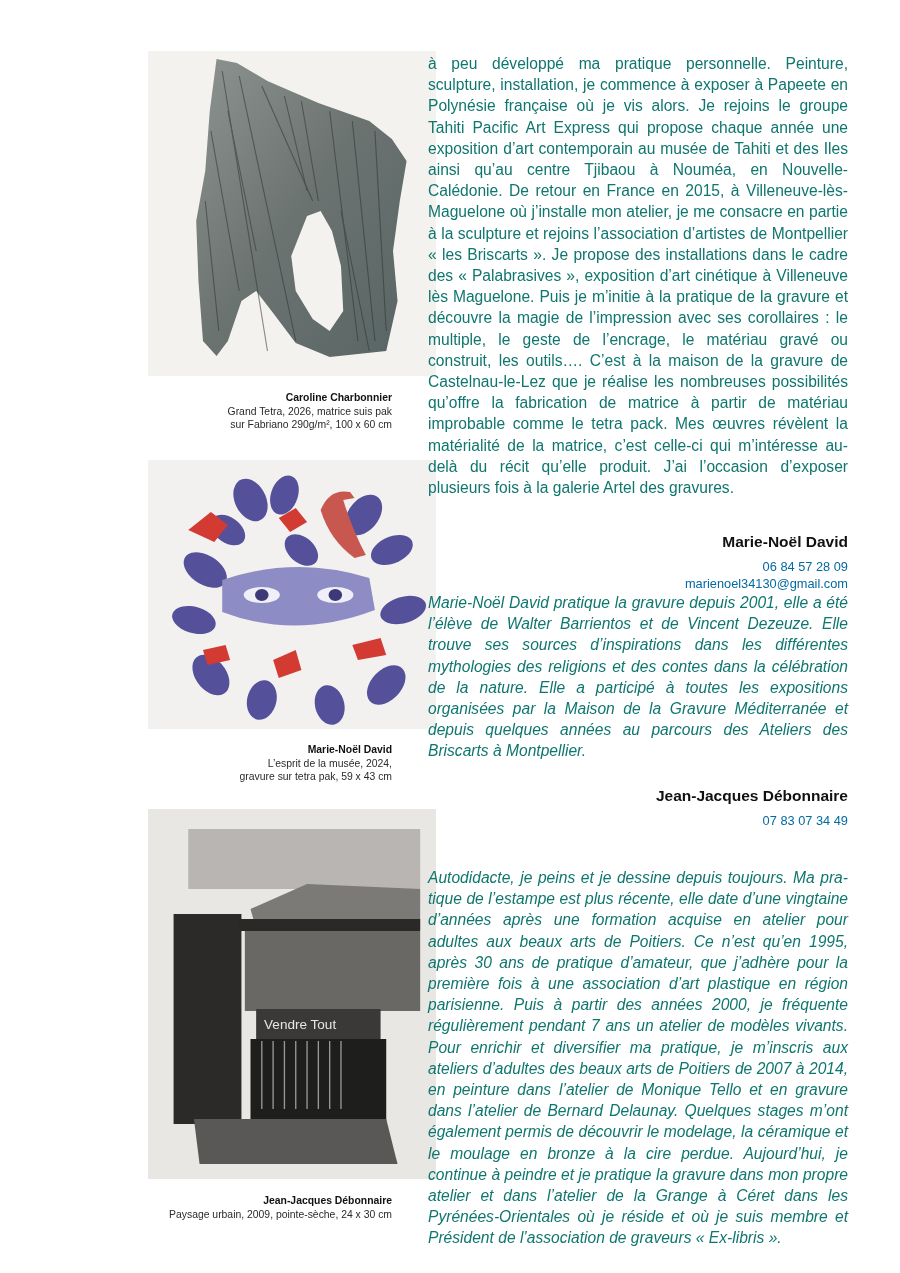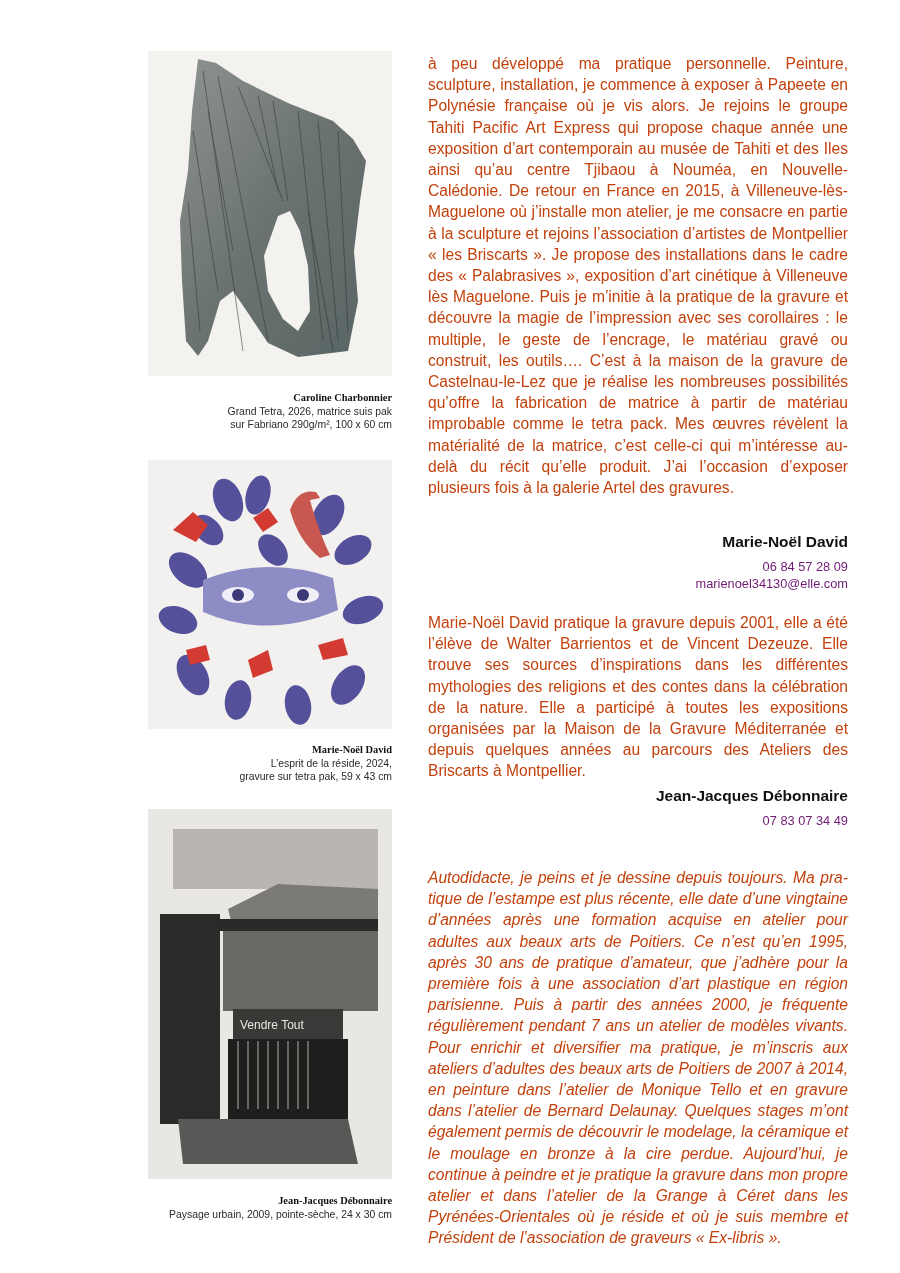--- a/index.html
+++ b/index.html
@@ -1,52 +1,52 @@
 <!DOCTYPE html>
 <html><head>
   <meta charset="utf-8">
   <style>
     html, body { margin: 0; padding: 0; background: #ffffff; }
     body {
       width: 900px; height: 1273px; position: relative; overflow: hidden;
       font-family: "Liberation Sans", sans-serif; color: #1a1a1a;
     }
     .artwork {
-      position: absolute; left: 148px; width: 244px;
-      background: #f3f1ee; overflow: hidden;
+      position: absolute; left: 148px; width: 276px;
+      background: #f3f1ee; overflow: hidden; padding-left: 12px;
     }
     .artwork svg { display: block; width: 100%; height: 100%; }
     #art1 { top: 51px; height: 325px; background: #f4f2ef; }
     #art2 { top: 460px; height: 269px; background: #f2f1f0; }
     #art3 { top: 809px; height: 370px; background: #e9e7e4; }
 
     .caption {
       position: absolute; left: 120px; width: 272px; text-align: right;
       font-size: 10.4px; line-height: 13.5px; color: #2a2a2a;
     }
-    .caption .cap-name { font-weight: bold; color: #111; font-family: Liberation Serif, serif; }
+    .caption .cap-name { font-weight: bold; color: #111; }
     #cap1 { top: 391px; }
     #cap2 { top: 743px; }
     #cap3 { top: 1194px; }
 
     .text-col {
       position: absolute; left: 428px; width: 420px;
       font-size: 15.6px; line-height: 21.2px; text-align: justify;
-      hyphens: manual; color: #c2410c;
+      hyphens: manual; color: #0f766e;
     }
     .text-col p { margin: 0; }
     #body1 { top: 53px; }
-    #body2 { top: 612px; }
+    #body2 { top: 592px; font-style: italic; }
     #body3 { top: 867px; font-style: italic; }
 
     .artist-head {
       position: absolute; left: 560px; width: 288px; text-align: right;
     }
     .artist-head .a-name { font-size: 15.5px; font-weight: bold; line-height: 20px; color: #111; }
-    .artist-head .a-phone, .artist-head .a-email { font-size: 12.8px; line-height: 17px; color: #701a75; }
+    .artist-head .a-phone, .artist-head .a-email { font-size: 12.8px; line-height: 17px; color: #0369a1; }
     .artist-head .a-phone { margin-top: 6px; }
     #head2 { top: 532px; }
     #head3 { top: 786px; }
   </style>
 </head>
 <body>
 
 <div class="artwork" id="art1">
   <svg viewBox="0 0 244 325" preserveAspectRatio="none">
     <defs>
@@ -109,21 +109,21 @@
       <path d="M105 58 L120 48 L130 62 L115 72 Z"></path>
       <path d="M38 190 L58 185 L62 200 L42 205 Z"></path>
       <path d="M100 200 L120 190 L125 210 L105 218 Z"></path>
       <path d="M170 185 L195 178 L200 195 L175 200 Z"></path>
     </g>
     <path d="M142 50 Q150 28 168 32 L172 38 L162 40 Q170 70 182 95 L172 98 Q150 80 142 50 Z" fill="#c8584f"></path>
   </svg>
 </div>
 <div class="caption" id="cap2">
   <div class="cap-name">Marie-Noël David</div>
-  <div>L’esprit de la réside, 2024,</div>
+  <div>L’esprit de la musée, 2024,</div>
   <div>gravure sur tetra pak, 59 x 43 cm</div>
 </div>
 
 <div class="artwork" id="art3">
   <svg viewBox="0 0 244 370" preserveAspectRatio="none">
     <rect x="25" y="20" width="205" height="60" fill="#8f8d8a" opacity="0.55"></rect>
     <path d="M80 100 L130 75 L230 80 L230 120 L85 120 Z" fill="#7c7a77"></path>
     <rect x="12" y="105" width="60" height="210" fill="#2b2a29"></rect>
     <rect x="70" y="110" width="160" height="12" fill="#2a2928"></rect>
     <rect x="75" y="122" width="155" height="80" fill="#6a6865"></rect>
@@ -148,21 +148,21 @@
   <div>Paysage urbain, 2009, pointe-sèche, 24 x 30 cm</div>
 </div>
 
 <div class="text-col" id="body1">
   <p>à peu développé ma pratique personnelle. Peinture, sculpture, installation, je commence à exposer à Papeete en Polyné­sie française où je vis alors. Je rejoins le groupe Tahiti Paci­fic Art Express qui propose chaque année une exposition d’art contemporain au musée de Tahiti et des Iles ainsi qu’au centre Tjibaou à Nouméa, en Nouvelle-Calédonie. De retour en France en 2015, à Villeneuve-lès-Maguelone où j’installe mon atelier, je me consacre en partie à la sculpture et rejoins l’as­sociation d’artistes de Montpellier « les Briscarts ». Je propose des installations dans le cadre des « Palabrasives », exposition d’art cinétique à Villeneuve lès Maguelone. Puis je m’initie à la pratique de la gravure et découvre la magie de l’impres­sion avec ses corollaires : le multiple, le geste de l’encrage, le matériau gravé ou construit, les outils…. C’est à la maison de la gravure de Castelnau-le-Lez que je réalise les nombreuses possibilités qu’offre la fabrication de matrice à partir de maté­riau improbable comme le tetra pack. Mes œuvres révèlent la matérialité de la matrice, c’est celle-ci qui m’intéresse au-delà du récit qu’elle produit. J’ai l’occasion d’exposer plusieurs fois à la galerie Artel des gravures.</p>
 </div>
 
 <div class="artist-head" id="head2">
   <div class="a-name">Marie-Noël David</div>
   <div class="a-phone">06 84 57 28 09</div>
-  <div class="a-email">marienoel34130@elle.com</div>
+  <div class="a-email">marienoel34130@gmail.com</div>
 </div>
 <div class="text-col" id="body2">
   <p>Marie-Noël David pratique la gravure depuis 2001, elle a été l’élève de Walter Barrientos et de Vincent Dezeuze. Elle trouve ses sources d’inspirations dans les différentes mythologies des religions et des contes dans la célébration de la nature. Elle a participé à toutes les expositions organisées par la Mai­son de la Gravure Méditerranée et depuis quelques années au parcours des Ateliers des Briscarts à Montpellier.</p>
 </div>
 
 <div class="artist-head" id="head3">
   <div class="a-name">Jean-Jacques Débonnaire</div>
   <div class="a-phone">07 83 07 34 49</div>
 </div>
 <div class="text-col" id="body3">

